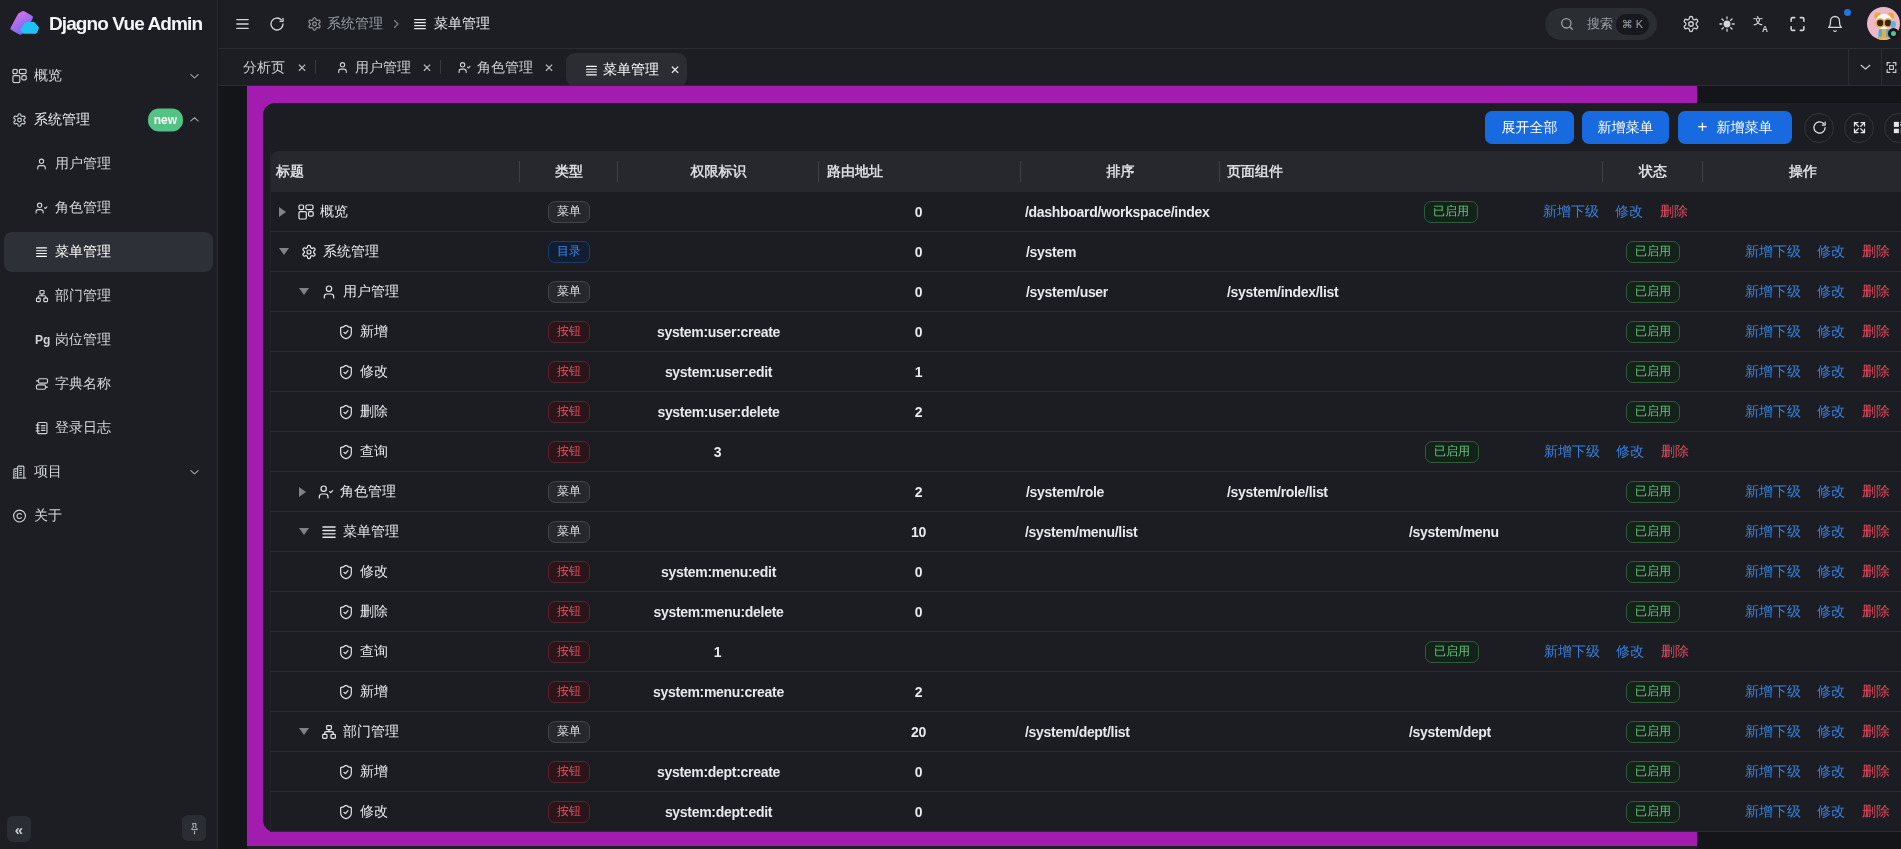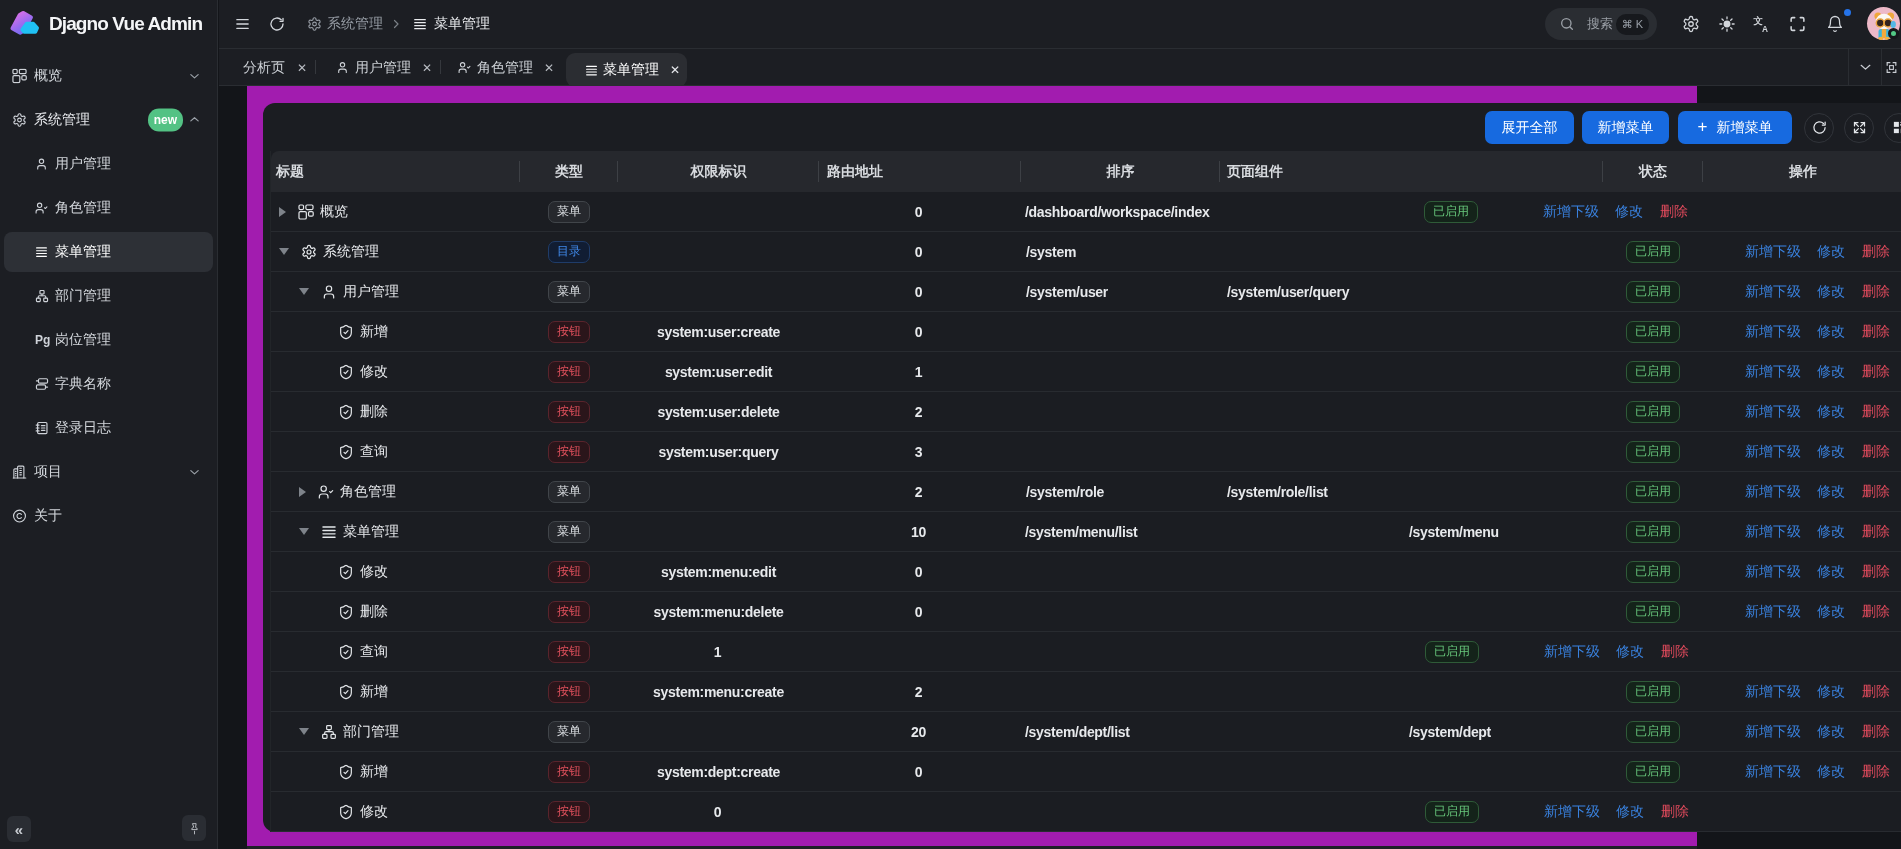--- a/index.html
+++ b/index.html
@@ -481,21 +481,21 @@
                 </svg>
               </span>
               <span style="font-weight:500">用户管理</span>
             </div>
             <div class="c cc" style="width:98px">
               <span class="tag menu">菜单</span>
             </div>
             <div class="c cc lat" style="width:201px"></div>
             <div class="c cc lat" style="width:199px">0</div>
             <div class="c lat" style="width:202px;padding-left:8px">/system/user</div>
-            <div class="c lat" style="width:383px;padding-left:7px">/system/user/query</div>
+            <div class="c lat" style="width:383px;padding-left:7px">/system/index/list</div>
             <div class="c cc" style="width:100px">
               <span class="tag on">已启用</span>
             </div>
             <div class="c" style="width:200px;padding-left:42px">
               <span class="alink">新增下级</span>
               <span class="alink" style="margin-left:16px">修改</span>
               <span class="dlink" style="margin-left:17px">删除</span>
             </div>
           </div>
           <div class="trow">
@@ -586,21 +586,20 @@
                 <svg width="16" height="16" viewBox="0 0 24 24" fill="none" stroke="currentColor" stroke-width="1.8" stroke-linecap="round" stroke-linejoin="round">
                   <path d="M20 13c0 5-3.5 7.5-7.66 8.95a1 1 0 0 1-.67-.01C7.5 20.5 4 18 4 13V6a1 1 0 0 1 1-1c2 0 4.5-1.2 6.24-2.72a1 1 0 0 1 1.52 0C14.51 3.81 17 5 19 5a1 1 0 0 1 1 1z"></path>
                   <path d="m9 12.5 2 2 4-4.5"></path>
                 </svg>
               </span>
               <span style="font-weight:500">查询</span>
             </div>
             <div class="c cc" style="width:98px">
               <span class="tag btn">按钮</span>
             </div>
-            <div class="c cc lat" style="width:201px">system:user:query</div>
             <div class="c cc lat" style="width:199px">3</div>
             <div class="c lat" style="width:202px;padding-left:8px"></div>
             <div class="c lat" style="width:383px;padding-left:7px"></div>
             <div class="c cc" style="width:100px">
               <span class="tag on">已启用</span>
             </div>
             <div class="c" style="width:200px;padding-left:42px">
               <span class="alink">新增下级</span>
               <span class="alink" style="margin-left:16px">修改</span>
               <span class="dlink" style="margin-left:17px">删除</span>
@@ -834,20 +833,21 @@
                 <svg width="16" height="16" viewBox="0 0 24 24" fill="none" stroke="currentColor" stroke-width="1.8" stroke-linecap="round" stroke-linejoin="round">
                   <path d="M20 13c0 5-3.5 7.5-7.66 8.95a1 1 0 0 1-.67-.01C7.5 20.5 4 18 4 13V6a1 1 0 0 1 1-1c2 0 4.5-1.2 6.24-2.72a1 1 0 0 1 1.52 0C14.51 3.81 17 5 19 5a1 1 0 0 1 1 1z"></path>
                   <path d="m9 12.5 2 2 4-4.5"></path>
                 </svg>
               </span>
               <span style="font-weight:500">修改</span>
             </div>
             <div class="c cc" style="width:98px">
               <span class="tag btn">按钮</span>
             </div>
+            <div class="c cc lat" style="width:201px">system:dept:edit</div>
             <div class="c cc lat" style="width:199px">0</div>
             <div class="c lat" style="width:202px;padding-left:8px"></div>
             <div class="c lat" style="width:383px;padding-left:7px"></div>
             <div class="c cc" style="width:100px">
               <span class="tag on">已启用</span>
             </div>
             <div class="c" style="width:200px;padding-left:42px">
               <span class="alink">新增下级</span>
               <span class="alink" style="margin-left:16px">修改</span>
               <span class="dlink" style="margin-left:17px">删除</span>

